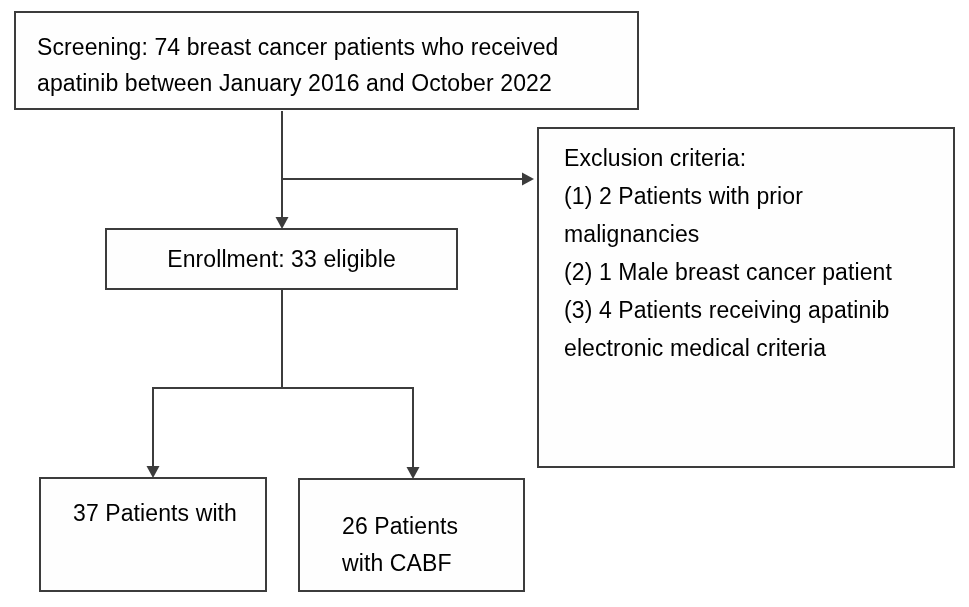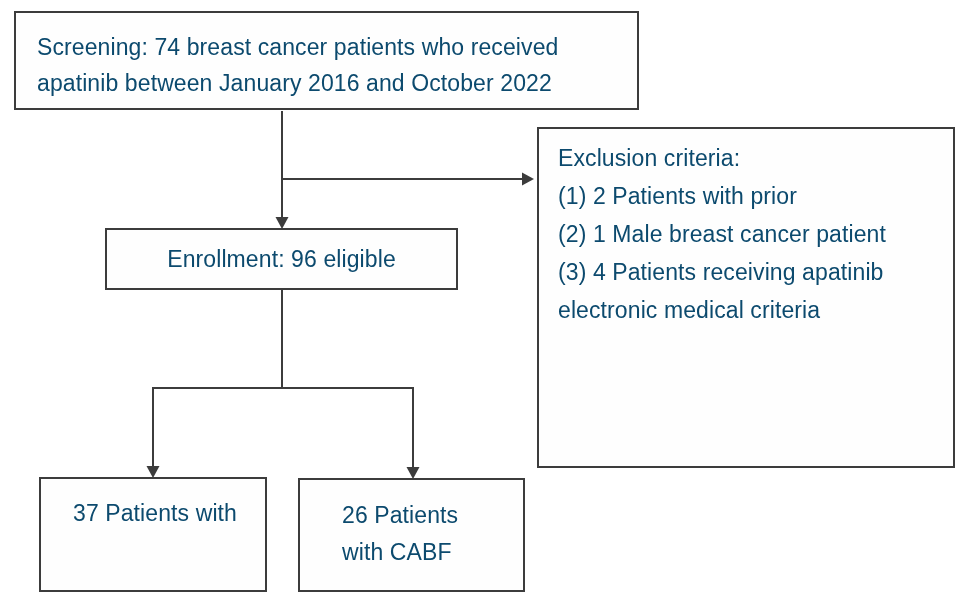--- a/index.html
+++ b/index.html
@@ -6,21 +6,21 @@
     margin: 0;
     padding: 0;
     background: #ffffff;
   }
   .canvas {
     position: relative;
     width: 969px;
     height: 607px;
     background: #ffffff;
     font-family: "Liberation Sans", sans-serif;
-    color: #0c4a6e;
+    color: #000000;
     overflow: hidden;
   }
   .box {
     position: absolute;
     background: #fefefe;
     border: 2px solid #3c3c3c;
     box-sizing: border-box;
     font-size: 23px;
     letter-spacing: 0.1px;
   }
@@ -28,41 +28,41 @@
 
   .screening {
     left: 14px; top: 11px;
     width: 625px; height: 99px;
     padding: 16px 10px 0 21px;
     line-height: 36px;
   }
   .exclusion {
     left: 537px; top: 127px;
     width: 418px; height: 341px;
-    padding: 10px 10px 0 19px;
+    padding: 10px 10px 0 25px;
     line-height: 38px;
   }
   .enrollment {
     left: 105px; top: 228px;
     width: 353px; height: 62px;
     display: flex;
     align-items: center;
     justify-content: center;
     text-align: center;
   }
   .noncabf {
     left: 39px; top: 477px;
     width: 228px; height: 115px;
     padding: 16px 6px 0 32px;
     line-height: 37px;
   }
   .cabf {
     left: 298px; top: 478px;
     width: 227px; height: 114px;
-    padding: 17px 6px 0 42px;
+    padding: 28px 6px 0 42px;
     line-height: 37px;
   }
   .connectors {
     position: absolute;
     left: 0; top: 0;
     width: 969px; height: 607px;
     pointer-events: none;
   }
 </style>
 </head>
@@ -90,27 +90,28 @@
   </svg>
 
   <div class="box screening">
     <div class="line">Screening: 74 breast cancer patients who received</div>
     <div class="line">apatinib between January 2016 and October 2022</div>
   </div>
 
   <div class="box exclusion">
     <div class="line">Exclusion criteria:</div>
     <div class="line">(1) 2 Patients with prior</div>
+    <div class="line">malignancies</div>
     <div class="line">(2) 1 Male breast cancer patient</div>
     <div class="line">(3) 4 Patients receiving apatinib</div>
     <div class="line">electronic medical criteria</div>
   </div>
 
   <div class="box enrollment">
-    <span class="line">Enrollment: 96 eligible</span>
+    <span class="line">Enrollment: 33 eligible</span>
   </div>
 
   <div class="box noncabf">
     <div class="line">37 Patients with</div>
   </div>
 
   <div class="box cabf">
     <div class="line">26 Patients</div>
     <div class="line">with CABF</div>
   </div>

